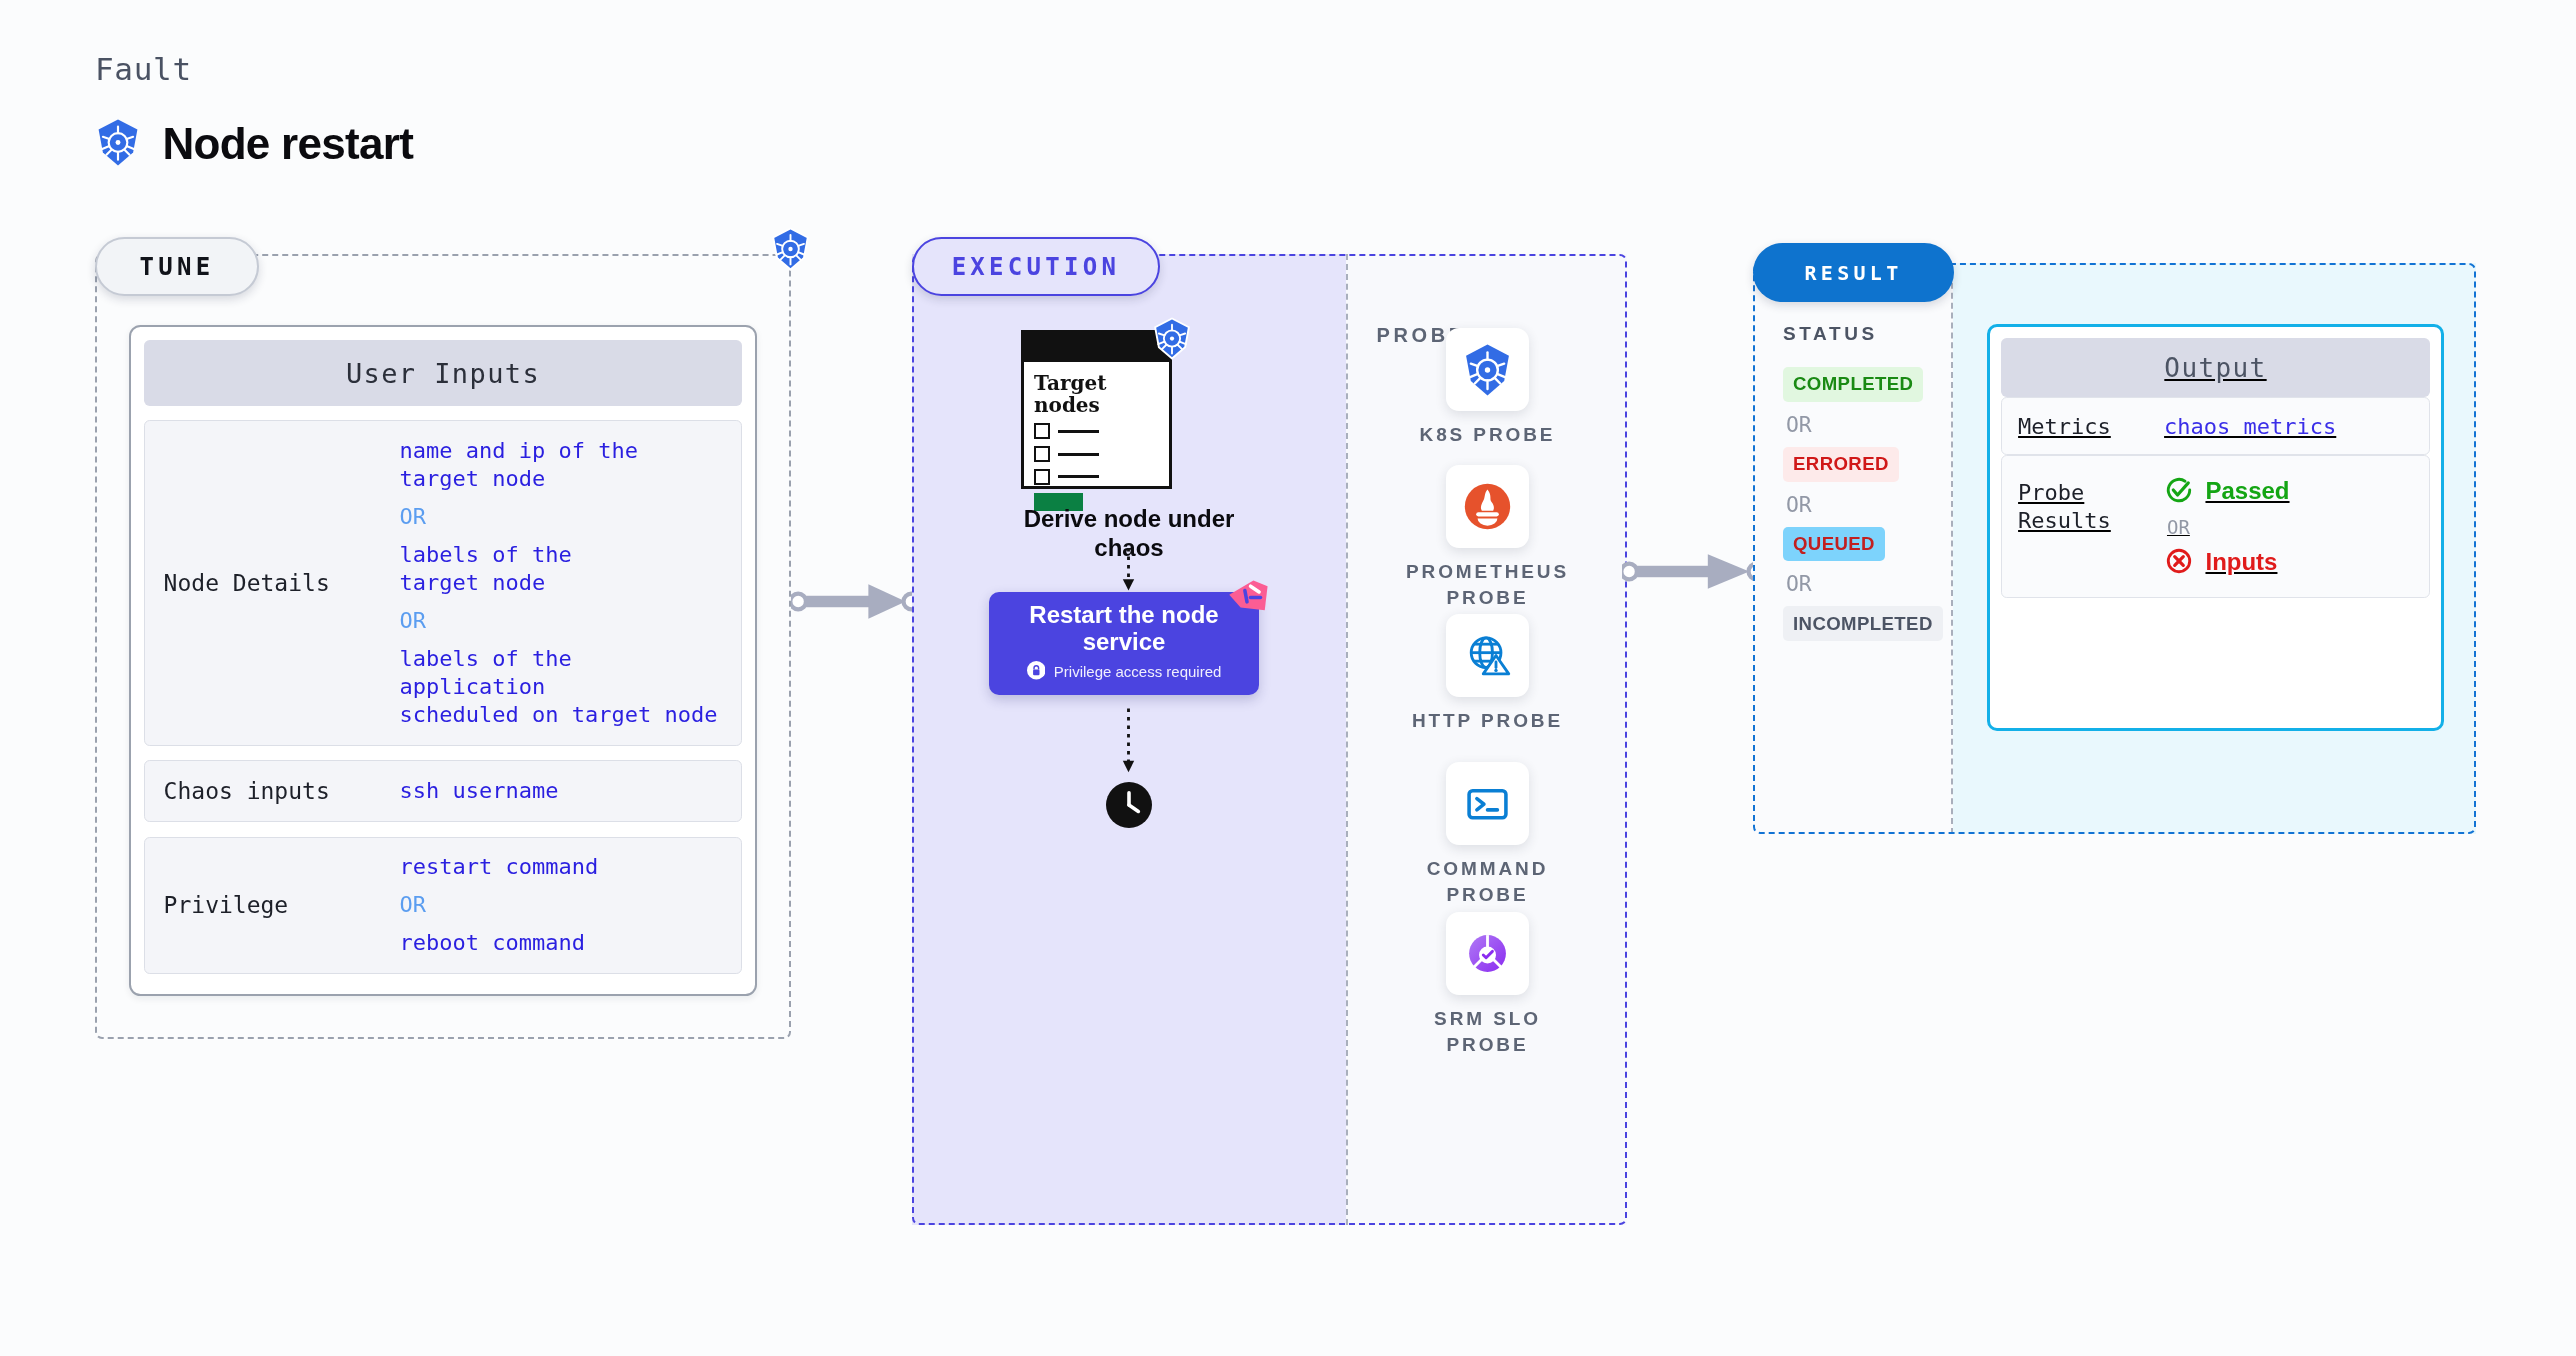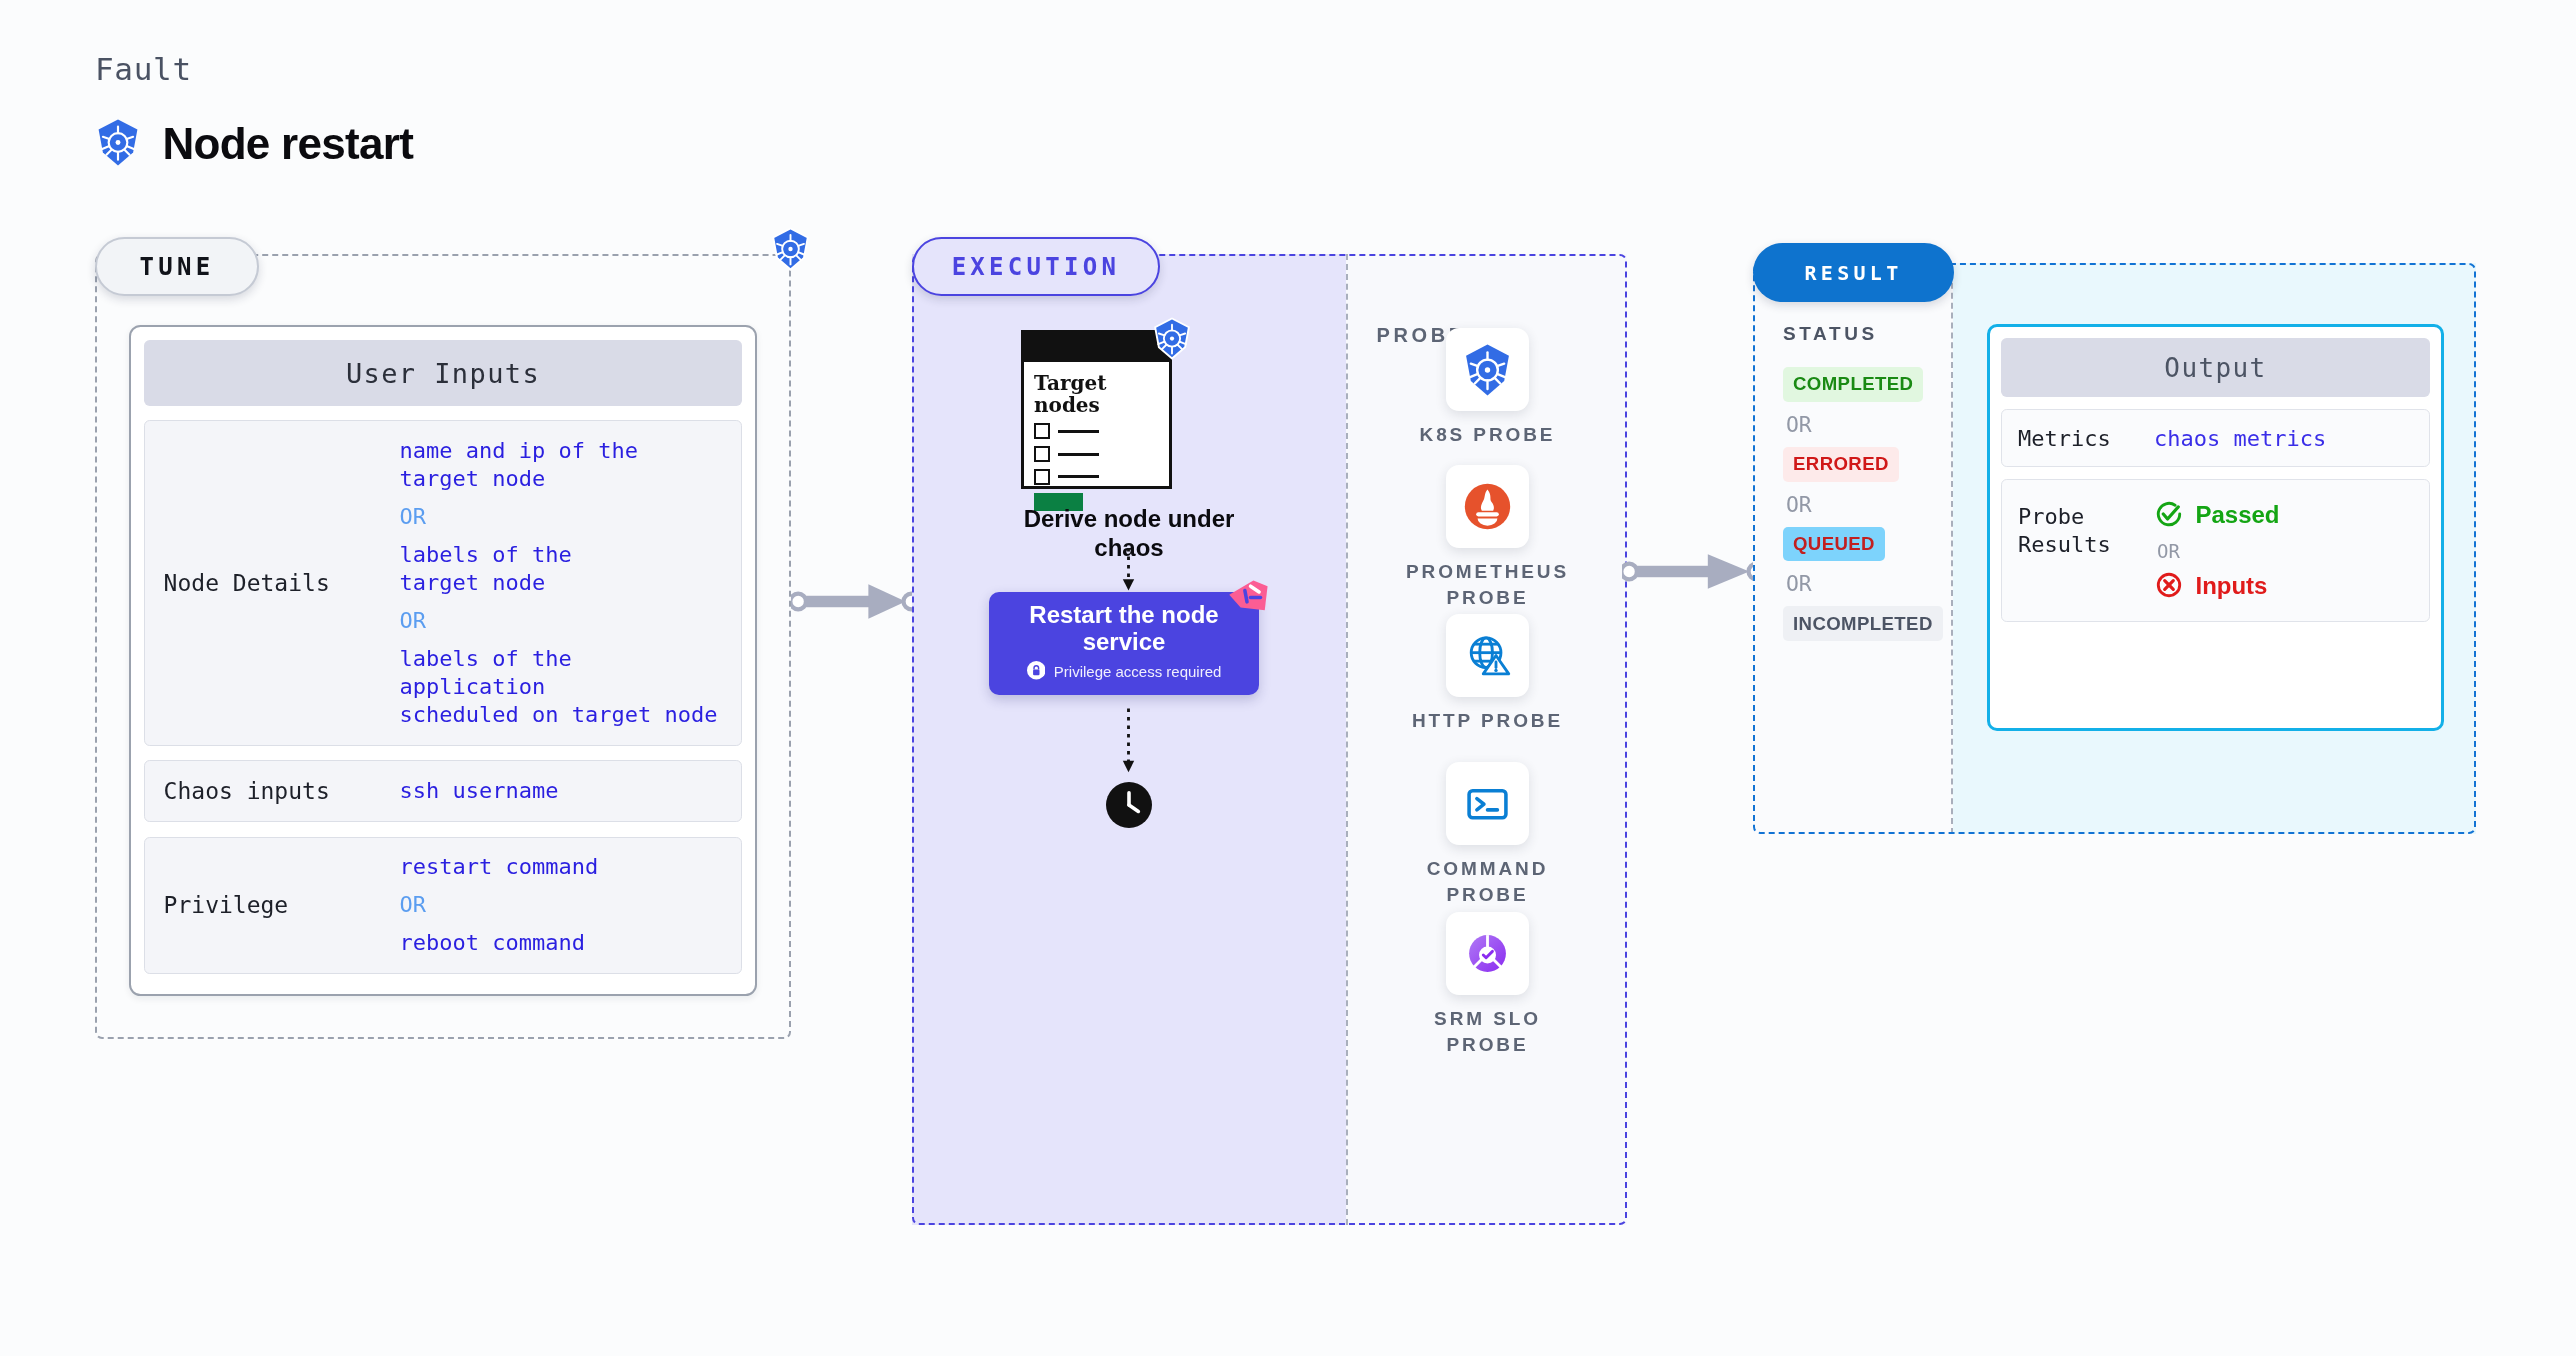--- a/index.html
+++ b/index.html
@@ -200,31 +200,32 @@
   .status-or {
     font-size: 21.4px; color: #9298a6; margin: 10px 0 10px 2.9px;
     font-family: "DejaVu Sans Mono", monospace;
   }
 
   .output-card {
     position: absolute; left: 34px; top: 61px;
     width: 457px; height: 407px;
     background: #fff; border: 3.6px solid #13b0e8; border-radius: 10px;
     padding: 11.4px;
+    text-decoration: underline;
   }
   .output-header {
     background: #d9dbe7; border-radius: 5.7px; height: 59px;
     display: flex; align-items: center; justify-content: center;
     font-family: "DejaVu Sans Mono", monospace;
     font-size: 26px; color: #4c5464; letter-spacing: 1.4px;
   }
   .out-row {
-    margin-top: 12px; background: #fafbfd;
+    margin-top: 0; background: #fafbfd;
     border: 1.4px solid #e0e3ea; border-radius: 5.7px;
-    display: flex; align-items: center; padding: 14.3px 15.7px;
+    display: flex; align-items: center; padding: 14.3px 15.7px; gap: 10px;
   }
   .out-key {
     font-family: "DejaVu Sans Mono", monospace;
     font-size: 22px; color: #1d2029; width: 136px; flex: none;
     line-height: 1.25; white-space: pre-line;
   }
   .out-val {
     font-family: "DejaVu Sans Mono", monospace;
     font-size: 22px; color: #3a2ee8;
   }

